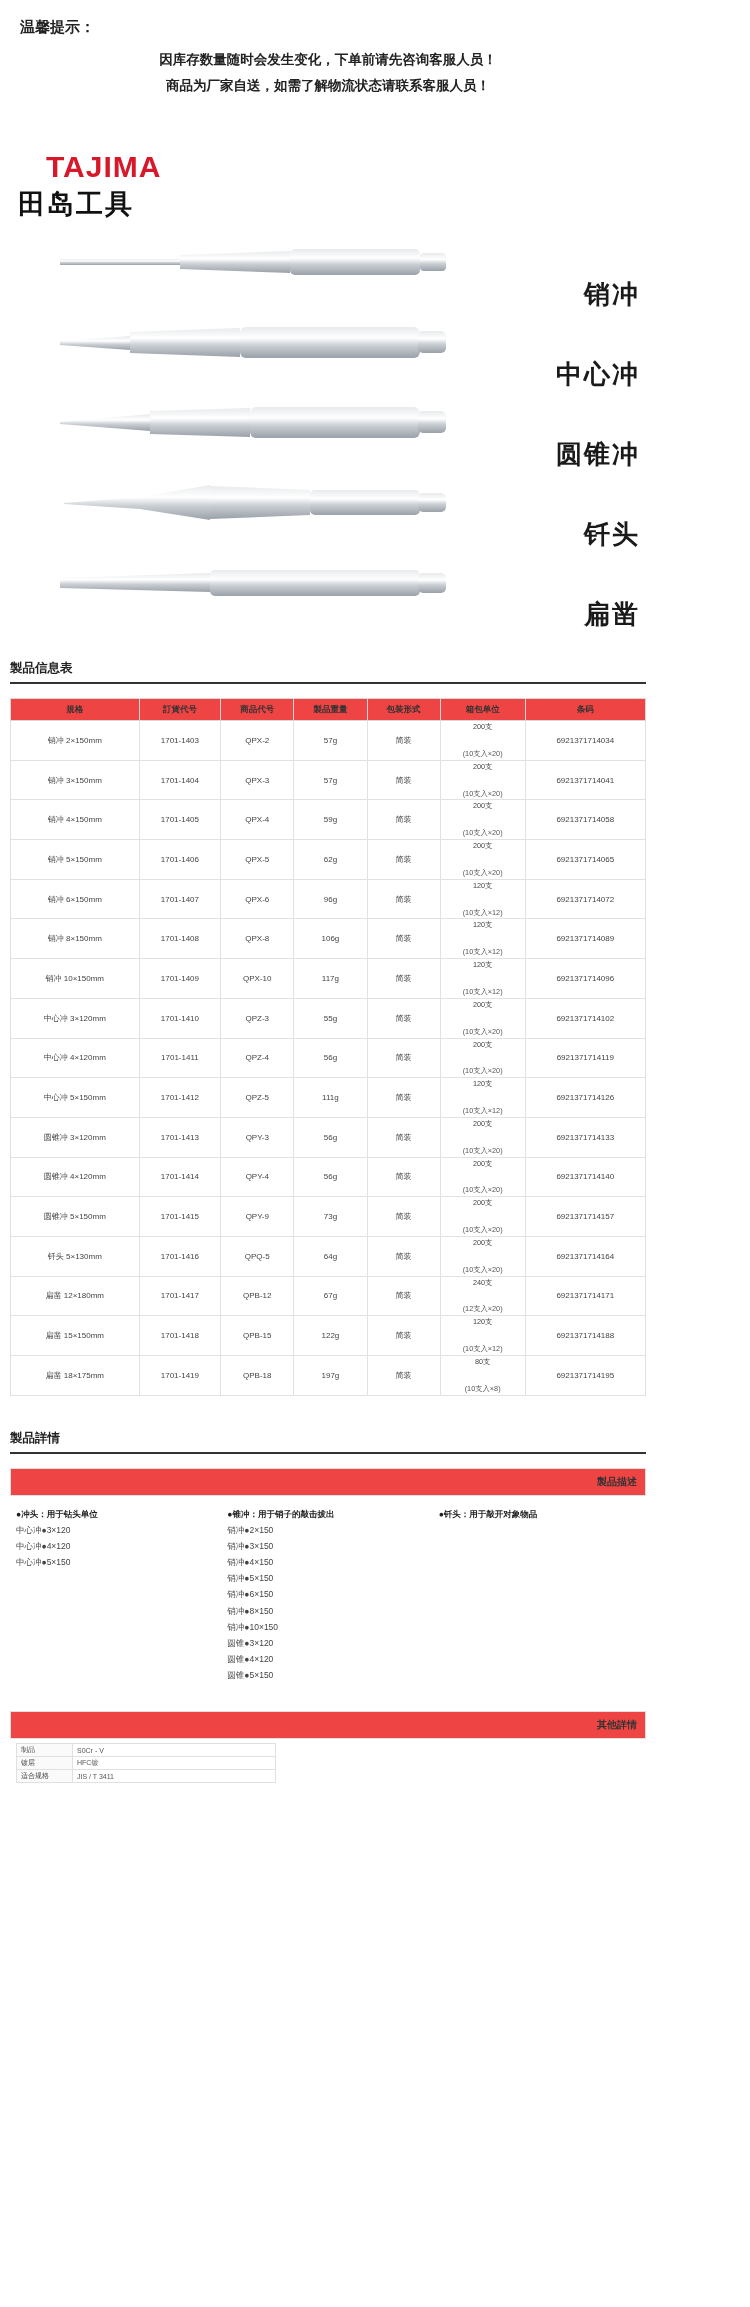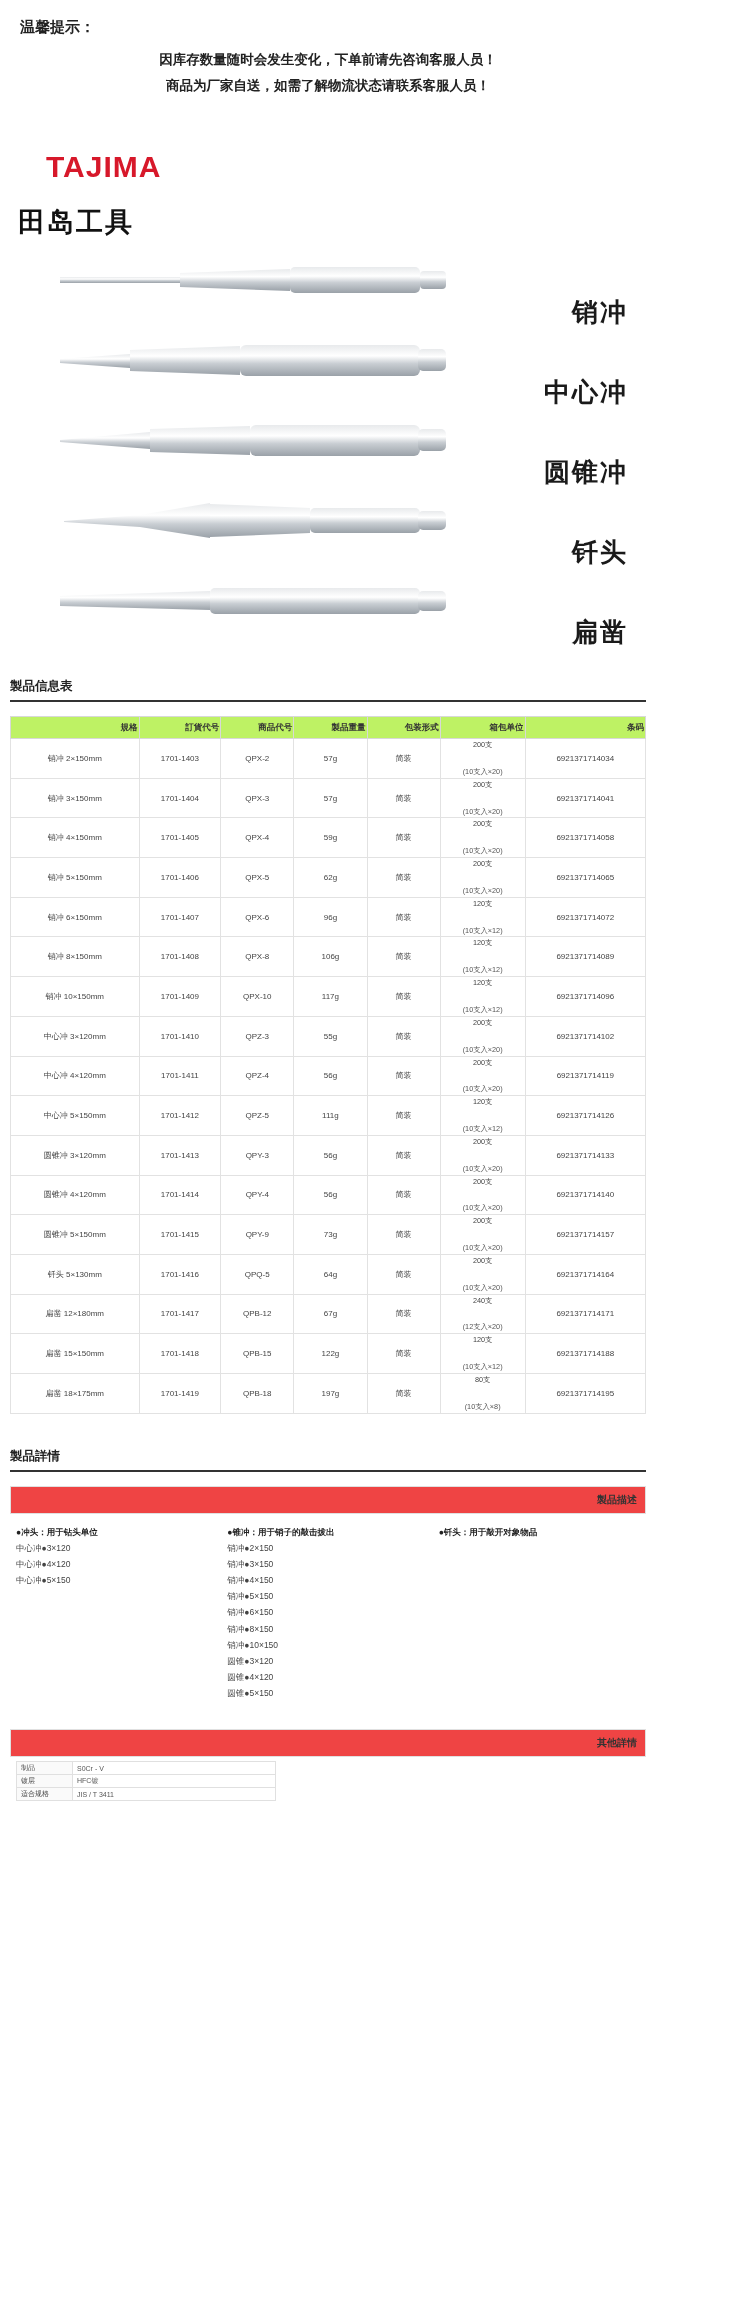--- a/index.html
+++ b/index.html
@@ -23,50 +23,50 @@
   }
 
   
   .brand { padding: 45px 0 0 18px; }
   .brand-logo {
     font-size: 30px; font-weight: bold; color: #d7182a;
     letter-spacing: 1px; font-family: "Liberation Sans", sans-serif; margin-left: 28px;
   }
   .brand-sub {
     font-size: 27px; font-weight: bold; color: #111; letter-spacing: 2px;
-    margin-top: 20px;
+    margin-top: 2px;
   }
 
   
   .hero { position: relative; padding: 14px 0 6px 0; }
   .tool-row { position: relative; height: 80px; }
   .tool-label {
-    position: absolute; right: 28px; bottom: 4px;
+    position: absolute; right: 16px; bottom: 4px;
     font-size: 26px; font-weight: bold; color: #1a1a1a;
     letter-spacing: 2px;
   }
   .tool-svg { position: absolute; left: 60px; top: 4px; }
 
   
   .sect {
     margin: 18px 10px 8px 10px;
     border-bottom: 2px solid #333;
     padding-bottom: 5px;
   }
   .sect-title { font-size: 12.5px; font-weight: bold; color: #222; }
 
   
   .tbl-wrap { padding: 6px 10px 0 10px; }
   table.spec {
     width: 100%; border-collapse: collapse;
     font-size: 8px; color: #333;
   }
   table.spec th {
-    background: #bef264; border: 1px solid #d8d8d8;
-    font-weight: bold; color: #333; height: 22px; font-size: 8.5px; text-align: right;
+    background: #ef4444; border: 1px solid #d8d8d8;
+    font-weight: bold; color: #333; height: 22px; font-size: 8.5px;
   }
   table.spec td {
     border: 1px solid #e2e2e2; text-align: center;
     height: 31px; font-size: 8px; color: #444;
   }
   table.spec td.pack { line-height: 1.35; font-size: 7.3px; }
   table.spec td.pack .p1 { display:block; }
   table.spec td.pack .p2 { display:block; color:#555;margin-top:17px; }
 
   

